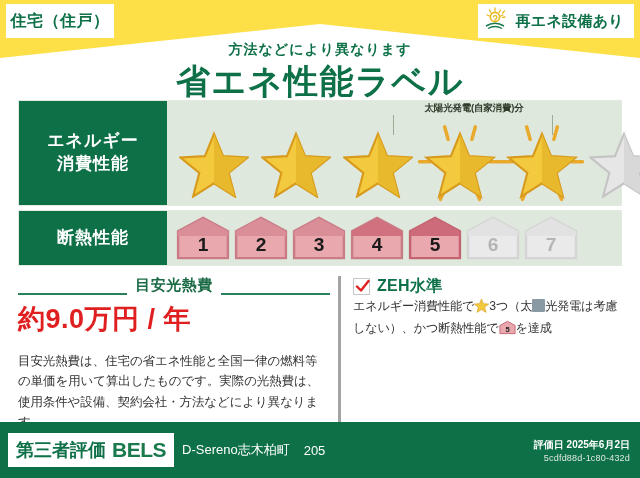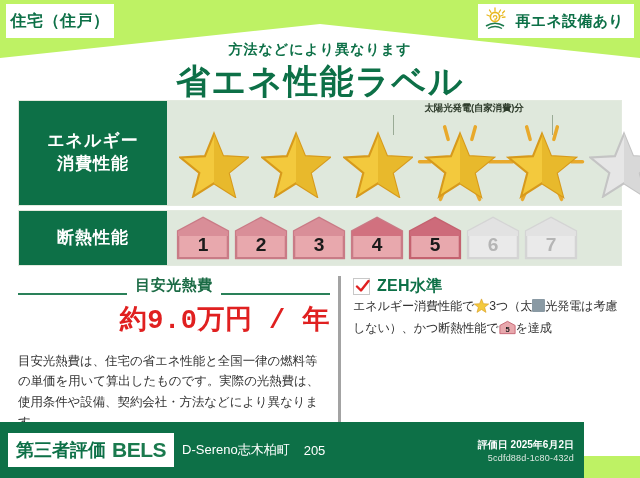--- a/index.html
+++ b/index.html
@@ -5,21 +5,21 @@
   * { box-sizing: border-box; margin: 0; padding: 0; }
   html, body {
     width: 640px; height: 478px;
     font-family: "Liberation Sans", "DejaVu Sans", sans-serif;
     background: #ffffff;
     overflow: hidden;
   }
   #label-root {
     position: relative;
     width: 640px; height: 478px;
-    background: #bef264;
+    background: #fde047;
   }
 
   
   .badge-house-type {
     position: absolute; left: 6px; top: 4px;
     width: 108px; height: 34px;
     background: #ffffff;
     display: flex; align-items: center; justify-content: center;
     z-index: 6;
   }
@@ -131,24 +131,23 @@
   .cost-head {
     display: flex; align-items: flex-end; gap: 8px;
     justify-content: center;
   }
   .cost-head .rule { flex: 1 1 auto; height: 2px; background: #2a8159; }
   .cost-head .t {
     font-size: 15px; font-weight: bold; color: #1b6b45;
     letter-spacing: .5px; white-space: nowrap;
   }
   .cost-value {
-    text-align: right; margin-top: 6px;
+    text-align: left; margin-top: 6px;
     font-size: 27px; font-weight: bold; color: #e02020;
     letter-spacing: .5px;
-    font-family: Liberation Mono, monospace;
   }
   .cost-note {
     margin-top: 14px;
     font-size: 12.5px; color: #333333; line-height: 1.62;
     letter-spacing: -.1px;
   }
 
   .zeh-block + .zeh-block { margin-top: 12px; }
   .zeh-head { display: flex; align-items: center; gap: 7px; }
   .chk {
@@ -178,21 +177,21 @@
     width: 17px; height: 15px;
   }
   .blur-char {
     display: inline-block; width: 13px; height: 13px;
     background: #8a9aa4; vertical-align: -2px; border-radius: 1px;
   }
 
   
   .footer {
     position: absolute; left: 0; bottom: 0;
-    width: 584px; height: 56px;
+    width: 640px; height: 56px;
     background: #0d7047;
     z-index: 7;
     display: flex; align-items: center;
   }
   .bels-box {
     margin-left: 8px;
     background: #ffffff; height: 34px;
     display: flex; align-items: center; gap: 6px;
     padding: 0 8px;
   }

